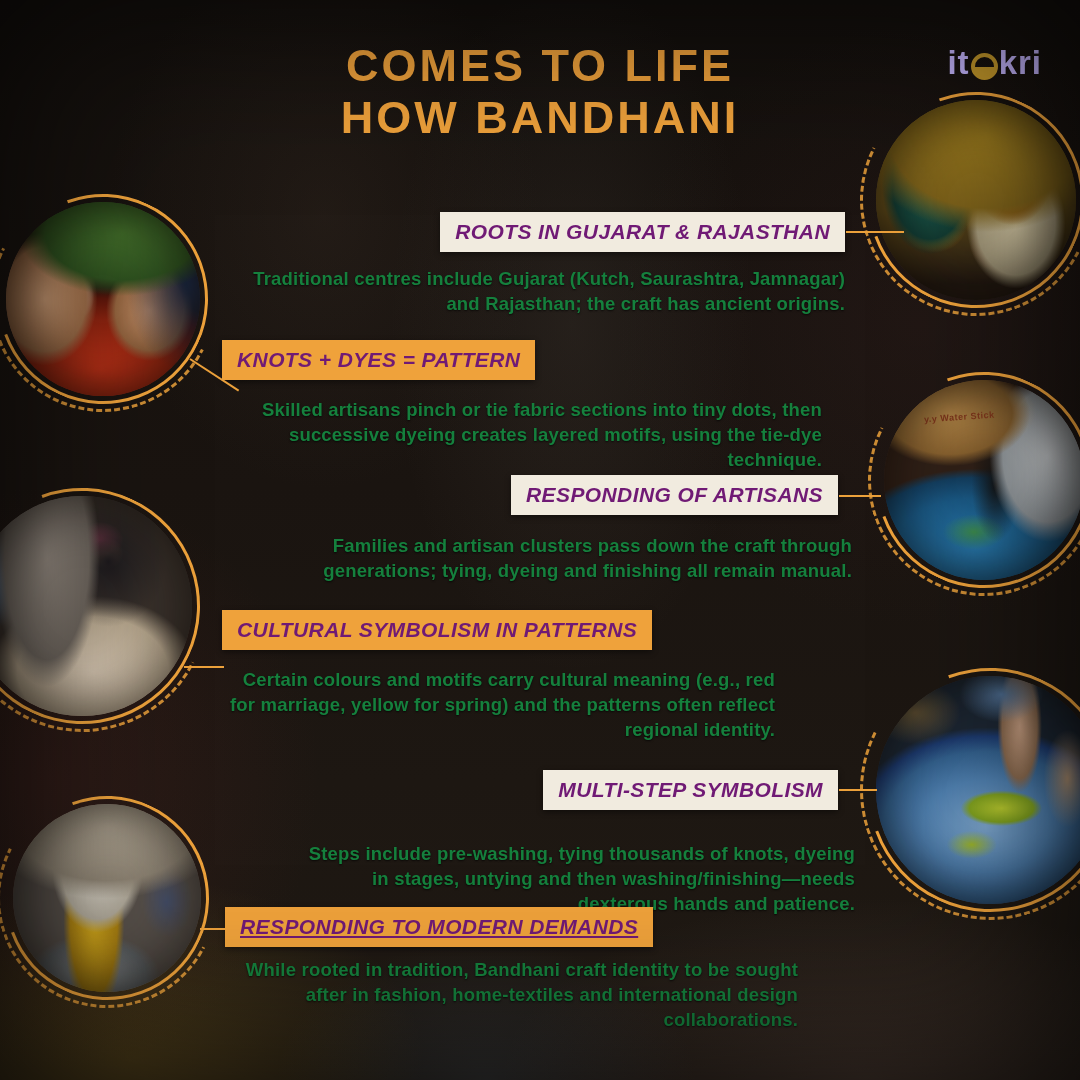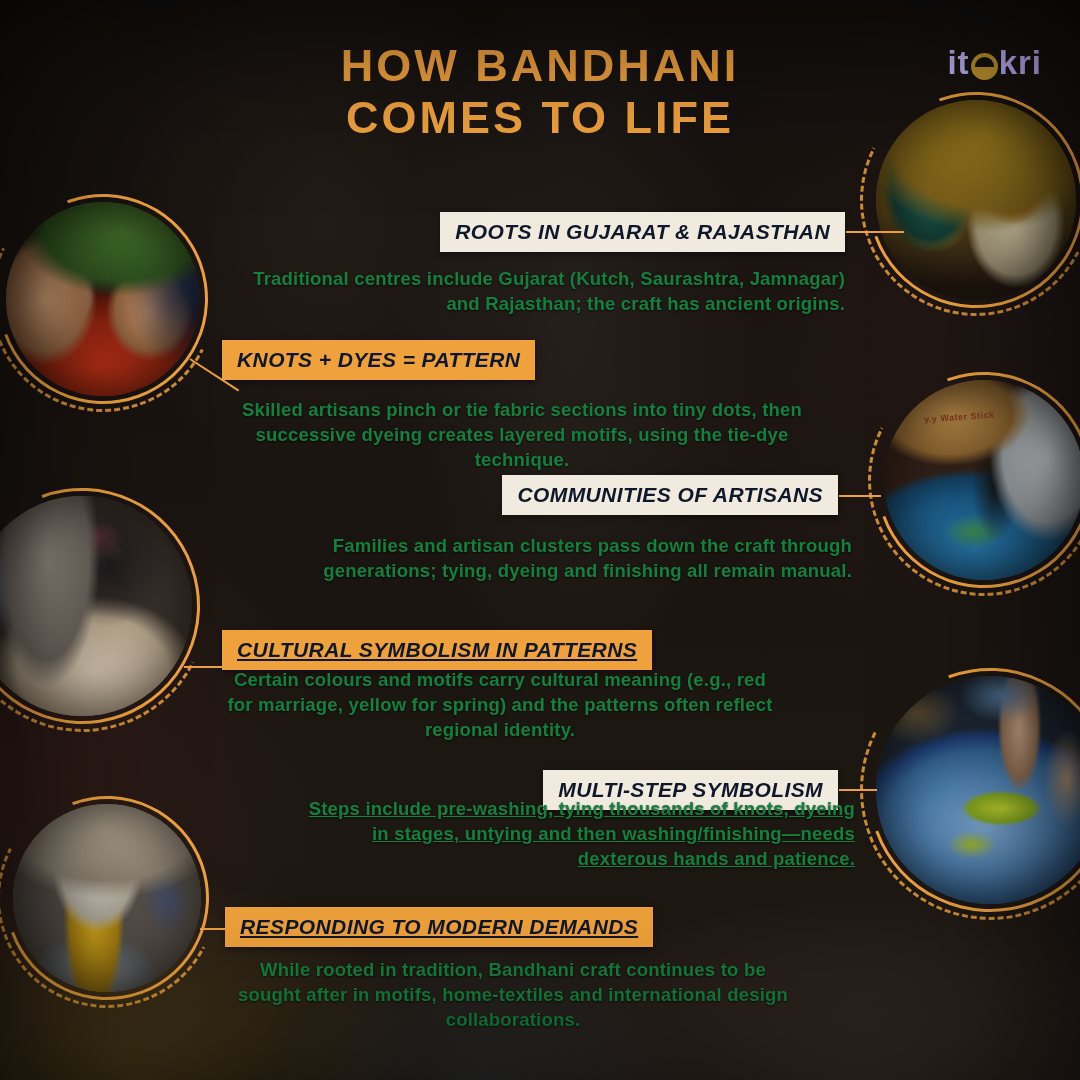--- a/index.html
+++ b/index.html
@@ -35,32 +35,32 @@
   }
   .logo .o{
     display:inline-block;width:19px;height:19px;border-radius:50%;
     border:4px solid #C5992B;margin:6px 1px 0 1px;
     background:linear-gradient(to top,#C5992B 46%,transparent 46%);
   }
   
   .h-box{
     position:absolute;white-space:nowrap;
     font-style:italic;font-weight:800;font-size:21px;letter-spacing:.4px;
-    color:#0f172a;padding:9px 15px;line-height:1.05;
+    color:#701a75;padding:9px 15px;line-height:1.05;
     box-shadow:0 2px 6px rgba(0,0,0,.45);
   }
   .h-cream{background:#F1EBDF;}
   .h-orange{background:#EFA23B;}
   
   .b-text{
     position:absolute;color:#15803d;font-weight:700;font-size:18.5px;
     line-height:1.34;letter-spacing:.2px;text-shadow:0 1px 2px rgba(0,0,0,.7);
   }
   .t-right{text-align:right;}
-  .t-left{text-align:center;}
+  .t-left{text-align:right;}
   
   .conn{position:absolute;height:2px;background:#ECA13B;transform-origin:left center;}
   
   .circle-wrap{position:absolute;}
   .circle-wrap::before{
     content:"";position:absolute;inset:0;border-radius:50%;
     border:3px solid #ECA13B;border-left-color:transparent;transform:rotate(25deg);
   }
   .circle-wrap::after{
     content:"";position:absolute;inset:-8px;border-radius:50%;
@@ -158,22 +158,22 @@
   </div>
   <div class="circle-wrap" style="left:5px;top:796px;width:204px;height:204px;">
     <div class="photo ph5"></div>
   </div>
   <div class="circle-wrap" style="left:868px;top:668px;width:244px;height:244px;">
     <div class="photo ph6"></div>
   </div>
 
   
   <div class="title">
+    <div>COMES TO LIFE</div>
     <div>HOW BANDHANI</div>
-    <div>COMES TO LIFE</div>
   </div>
 
   
   <div class="logo">
     <span>it</span>
       <span class="o"></span>
       <span>kri</span>
   </div>
 
   
@@ -185,40 +185,40 @@
 
   
   <div style="display:contents">
     <div class="h-box h-orange" style="left:222px;top:340px;">KNOTS + DYES = PATTERN</div>
     <div class="conn" style="left:190px;top:358px;width:58px;transform:rotate(33deg);"></div>
     <div class="b-text t-left" style="left:222px;top:398px;width:600px;">Skilled artisans pinch or tie fabric sections into tiny dots, then successive dyeing creates layered motifs, using the tie-dye technique.</div>
   </div>
 
   
   <div style="display:contents">
-    <div class="h-box h-cream" style="right:242px;top:475px;">COMMUNITIES OF ARTISANS</div>
+    <div class="h-box h-cream" style="right:242px;top:475px;">RESPONDING OF ARTISANS</div>
     <div class="conn" style="left:839px;top:495px;width:42px;"></div>
     <div class="b-text t-right" style="right:228px;top:534px;width:635px;">Families and artisan clusters pass down the craft through generations; tying, dyeing and finishing all remain manual.</div>
   </div>
 
   
   <div style="display:contents">
-    <div class="h-box h-orange" style="left:222px;top:630px;text-decoration:underline;">CULTURAL SYMBOLISM IN PATTERNS</div>
+    <div class="h-box h-orange" style="left:222px;top:610px;">CULTURAL SYMBOLISM IN PATTERNS</div>
     <div class="conn" style="left:184px;top:666px;width:40px;"></div>
     <div class="b-text t-left" style="left:225px;top:668px;width:550px;">Certain colours and motifs carry cultural meaning (e.g., red for marriage, yellow for spring) and the patterns often reflect regional identity.</div>
   </div>
 
   
   <div style="display:contents">
     <div class="h-box h-cream" style="right:242px;top:770px;">MULTI-STEP SYMBOLISM</div>
     <div class="conn" style="left:839px;top:789px;width:38px;"></div>
-    <div class="b-text t-right" style="right:225px;top:797px;width:565px;text-decoration:underline;">Steps include pre-washing, tying thousands of knots, dyeing in stages, untying and then washing/finishing—needs dexterous hands and patience.</div>
+    <div class="b-text t-right" style="right:225px;top:842px;width:565px;">Steps include pre-washing, tying thousands of knots, dyeing in stages, untying and then washing/finishing—needs dexterous hands and patience.</div>
   </div>
 
   
   <div style="display:contents">
     <div class="h-box h-orange" style="left:225px;top:907px;text-decoration:underline;">RESPONDING TO MODERN DEMANDS</div>
     <div class="conn" style="left:200px;top:928px;width:26px;"></div>
-    <div class="b-text t-left" style="left:228px;top:958px;width:570px;">While rooted in tradition, Bandhani craft continues to be sought after in motifs, home-textiles and international design collaborations.</div>
+    <div class="b-text t-left" style="left:228px;top:958px;width:570px;">While rooted in tradition, Bandhani craft identity to be sought after in fashion, home-textiles and international design collaborations.</div>
   </div>
 
   <div class="bg-vignette"></div>
 </div>
 
 </body></html>

